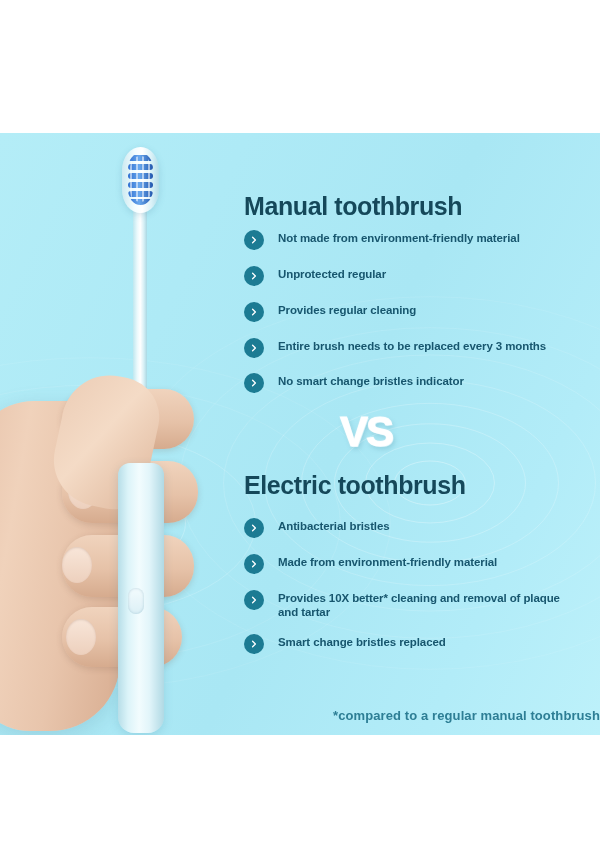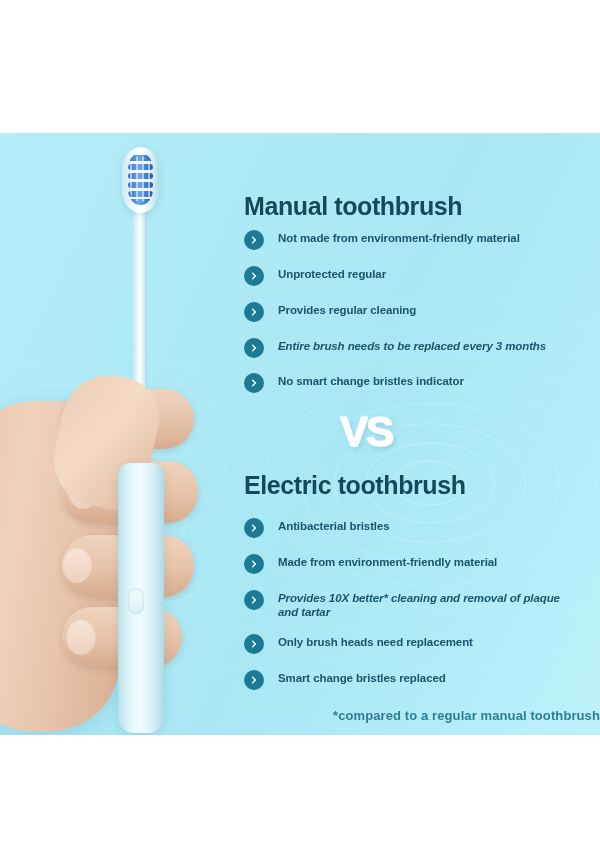--- a/index.html
+++ b/index.html
@@ -138,21 +138,21 @@
     font-family:"Liberation Sans", sans-serif;
   }
   .h-manual{top:38px;margin-top:23px;}
   .h-electric{top:340px;}
 
   .list{position:absolute;left:0;width:356px;}
   .l-manual{top:96px;}
   .l-electric{top:384px;}
 
   .row{position:relative;display:flex;align-items:flex-start;margin-bottom:15px;}
-  .row.tall{margin-bottom:14px;font-style:italic;}
+  .row.tall{margin-bottom:14px;}
   .bullet{
     flex:0 0 auto;width:20px;height:20px;border-radius:50%;
     background:#1c7b93;display:flex;align-items:center;justify-content:center;
     margin-top:1px;
   }
   .bullet svg{display:block;}
   .row-text{
     margin-left:14px;
     font-size:11.5px;font-weight:700;color:#17566e;
     line-height:14px;letter-spacing:-.1px;
@@ -309,28 +309,20 @@
               </svg>
           </span>
           <span class="row-text" style="max-width:290px">Provides 10X better* cleaning and removal of plaque and tartar</span>
         </div>
         <div class="row">
           <span class="bullet">
             <svg width="8" height="8" viewBox="0 0 8 8">
                 <path d="M2.6 1.2 L5.4 4 L2.6 6.8" fill="none" stroke="#ffffff" stroke-width="1.3" stroke-linecap="round" stroke-linejoin="round"></path>
               </svg>
           </span>
-          <span class="row-text">Only brush heads need replacement</span>
-        </div>
-        <div class="row">
-          <span class="bullet">
-            <svg width="8" height="8" viewBox="0 0 8 8">
-                <path d="M2.6 1.2 L5.4 4 L2.6 6.8" fill="none" stroke="#ffffff" stroke-width="1.3" stroke-linecap="round" stroke-linejoin="round"></path>
-              </svg>
-          </span>
           <span class="row-text">Smart change bristles replaced</span>
         </div>
       </div>
 
       <div class="footnote">*compared to a regular manual toothbrush</div>
 
     </div>
   </div>
 </div>
 

